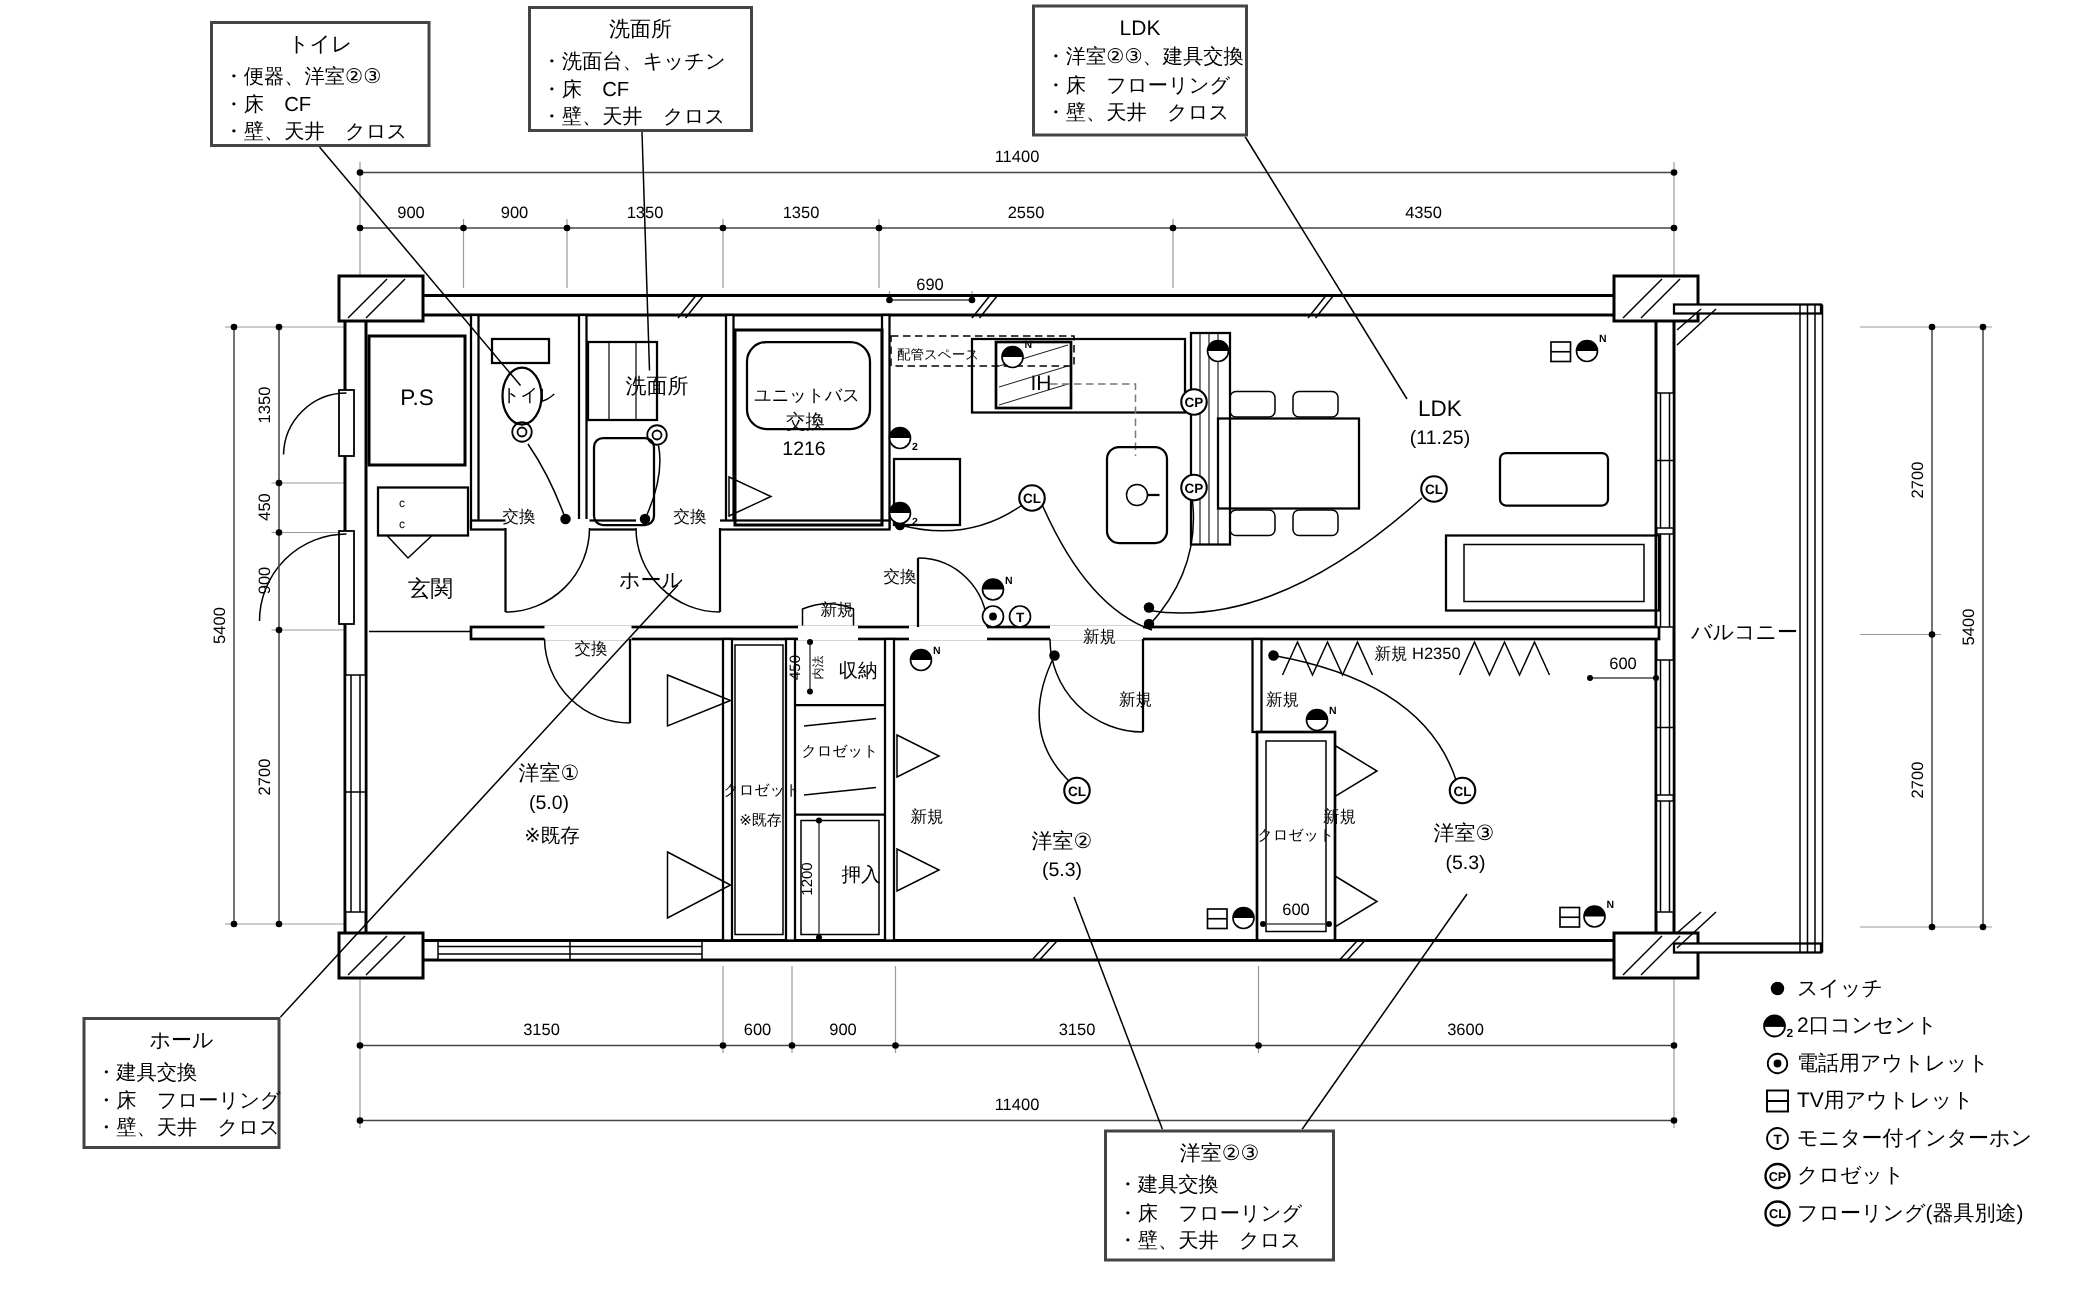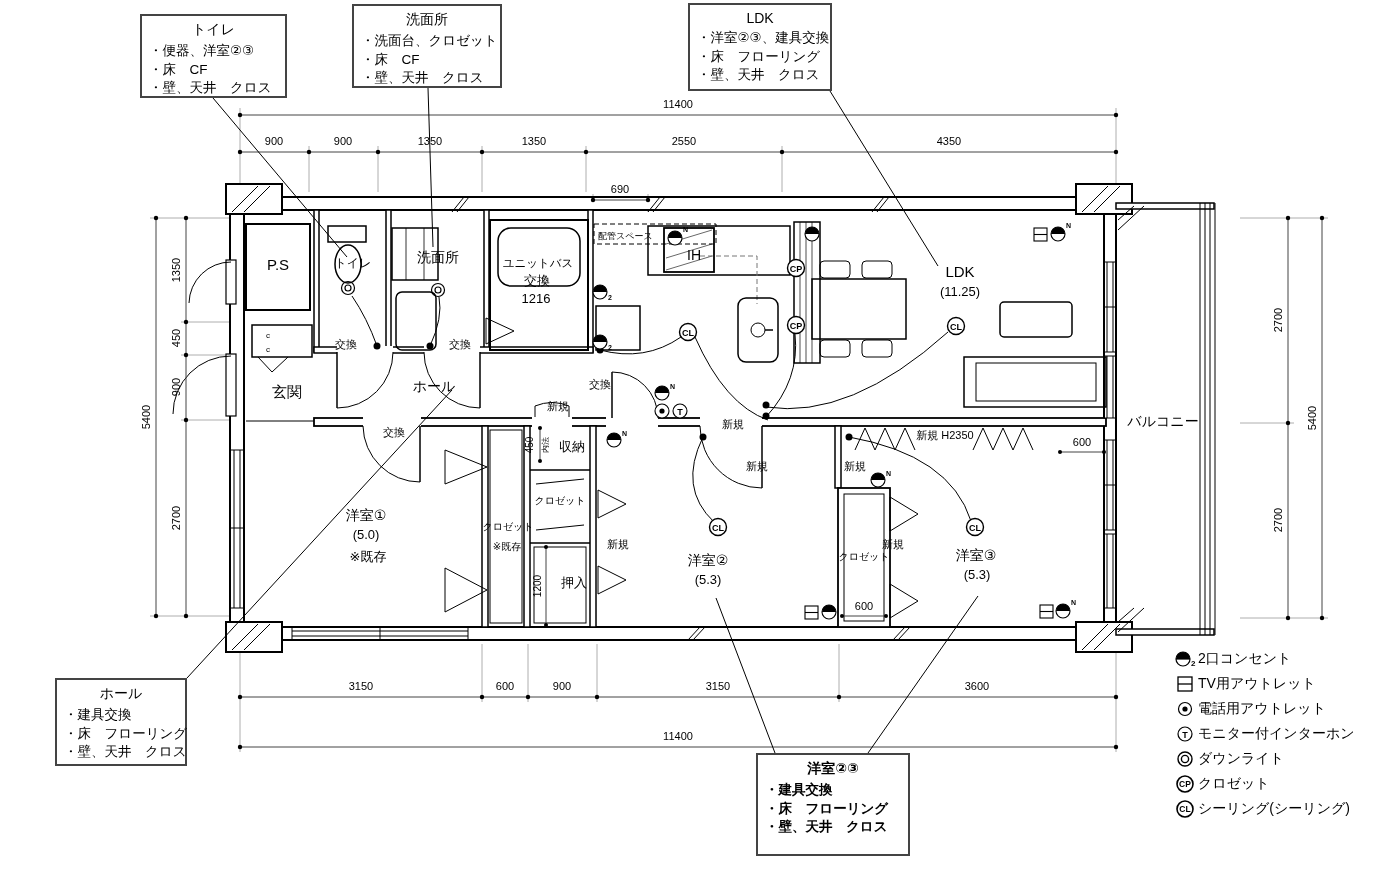--- a/index.html
+++ b/index.html
@@ -497,105 +497,104 @@
 
 <div class="callout" style="left:140px;top:14px;width:147px;height:84px;">
   <div class="c-title">トイレ</div>
   <div class="c-line">・便器、洋室②③</div>
   <div class="c-line">・床　CF</div>
   <div class="c-line">・壁、天井　クロス</div>
 </div>
 
 <div class="callout" style="left:352px;top:4px;width:150px;height:84px;">
   <div class="c-title">洗面所</div>
-  <div class="c-line">・洗面台、クロゼット</div>
+  <div class="c-line">・洗面台、キッチン</div>
   <div class="c-line">・床　CF</div>
   <div class="c-line">・壁、天井　クロス</div>
 </div>
 
 <div class="callout" style="left:688px;top:3px;width:144px;height:88px;">
   <div class="c-title">LDK</div>
   <div class="c-line">・洋室②③、建具交換</div>
   <div class="c-line">・床　フローリング</div>
   <div class="c-line">・壁、天井　クロス</div>
 </div>
 
 <div class="callout" style="left:55px;top:678px;width:132px;height:88px;">
   <div class="c-title">ホール</div>
   <div class="c-line">・建具交換</div>
   <div class="c-line">・床　フローリング</div>
   <div class="c-line">・壁、天井　クロス</div>
 </div>
 
-<div class="callout" style="left:756px;top:753px;width:154px;height:103px;font-weight:bold;">
+<div class="callout" style="left:736px;top:753px;width:154px;height:88px;">
   <div class="c-title">洋室②③</div>
   <div class="c-line">・建具交換</div>
   <div class="c-line">・床　フローリング</div>
   <div class="c-line">・壁、天井　クロス</div>
 </div>
 
 <div id="legend">
+  <div class="lrow">
+    <span class="licon">
+      <svg width="20" height="20">
+          <circle cx="10" cy="10" r="4.5" fill="#000"></circle>
+        </svg>
+    </span>
+    <span class="llabel">スイッチ</span>
+  </div>
   <div class="lrow">
     <span class="licon">
       <svg width="22" height="20">
           <circle cx="9" cy="10" r="7" fill="#fff" stroke="#000" stroke-width="1.2"></circle>
           <path d="M 2 10 A 7 7 0 0 1 16 10 Z" fill="#000"></path>
           <line x1="2" y1="10" x2="16" y2="10" stroke="#000" stroke-width="1.2"></line>
           <text x="17" y="17" font-size="8" font-weight="bold">2</text>
         </svg>
     </span>
     <span class="llabel">2口コンセント</span>
   </div>
   <div class="lrow">
     <span class="licon">
       <svg width="20" height="20">
+          <circle cx="10" cy="10" r="6.5" fill="#fff" stroke="#000" stroke-width="1.2"></circle>
+          <circle cx="10" cy="10" r="2.6" fill="#000"></circle>
+        </svg>
+    </span>
+    <span class="llabel">電話用アウトレット</span>
+  </div>
+  <div class="lrow">
+    <span class="licon">
+      <svg width="20" height="20">
           <rect x="3" y="3" width="14" height="14" fill="#fff" stroke="#000" stroke-width="1.3"></rect>
           <line x1="3" y1="10" x2="17" y2="10" stroke="#000" stroke-width="1.3"></line>
         </svg>
     </span>
     <span class="llabel">TV用アウトレット</span>
   </div>
   <div class="lrow">
     <span class="licon">
       <svg width="20" height="20">
-          <circle cx="10" cy="10" r="6.5" fill="#fff" stroke="#000" stroke-width="1.2"></circle>
-          <circle cx="10" cy="10" r="2.6" fill="#000"></circle>
-        </svg>
-    </span>
-    <span class="llabel">電話用アウトレット</span>
-  </div>
-  <div class="lrow">
-    <span class="licon">
-      <svg width="20" height="20">
           <circle cx="10" cy="10" r="7" fill="#fff" stroke="#000" stroke-width="1.2"></circle>
           <text x="10" y="13.5" text-anchor="middle" font-size="9" font-weight="bold">T</text>
         </svg>
     </span>
     <span class="llabel">モニター付インターホン</span>
-  </div>
-  <div class="lrow">
-    <span class="licon">
-      <svg width="20" height="20">
-          <circle cx="10" cy="10" r="7" fill="#fff" stroke="#000" stroke-width="1.4"></circle>
-          <circle cx="10" cy="10" r="3.6" fill="none" stroke="#000" stroke-width="1.4"></circle>
-        </svg>
-    </span>
-    <span class="llabel">ダウンライト</span>
   </div>
   <div class="lrow">
     <span class="licon">
       <svg width="20" height="20">
           <circle cx="10" cy="10" r="8" fill="#fff" stroke="#000" stroke-width="1.6"></circle>
           <text x="10" y="13" text-anchor="middle" font-size="8.5" font-weight="bold">CP</text>
         </svg>
     </span>
     <span class="llabel">クロゼット</span>
   </div>
   <div class="lrow">
     <span class="licon">
       <svg width="20" height="20">
           <circle cx="10" cy="10" r="8" fill="#fff" stroke="#000" stroke-width="1.6"></circle>
           <text x="10" y="13" text-anchor="middle" font-size="8.5" font-weight="bold">CL</text>
         </svg>
     </span>
-    <span class="llabel">シーリング(シーリング)</span>
+    <span class="llabel">フローリング(器具別途)</span>
   </div>
 </div>
 
 </body></html>

